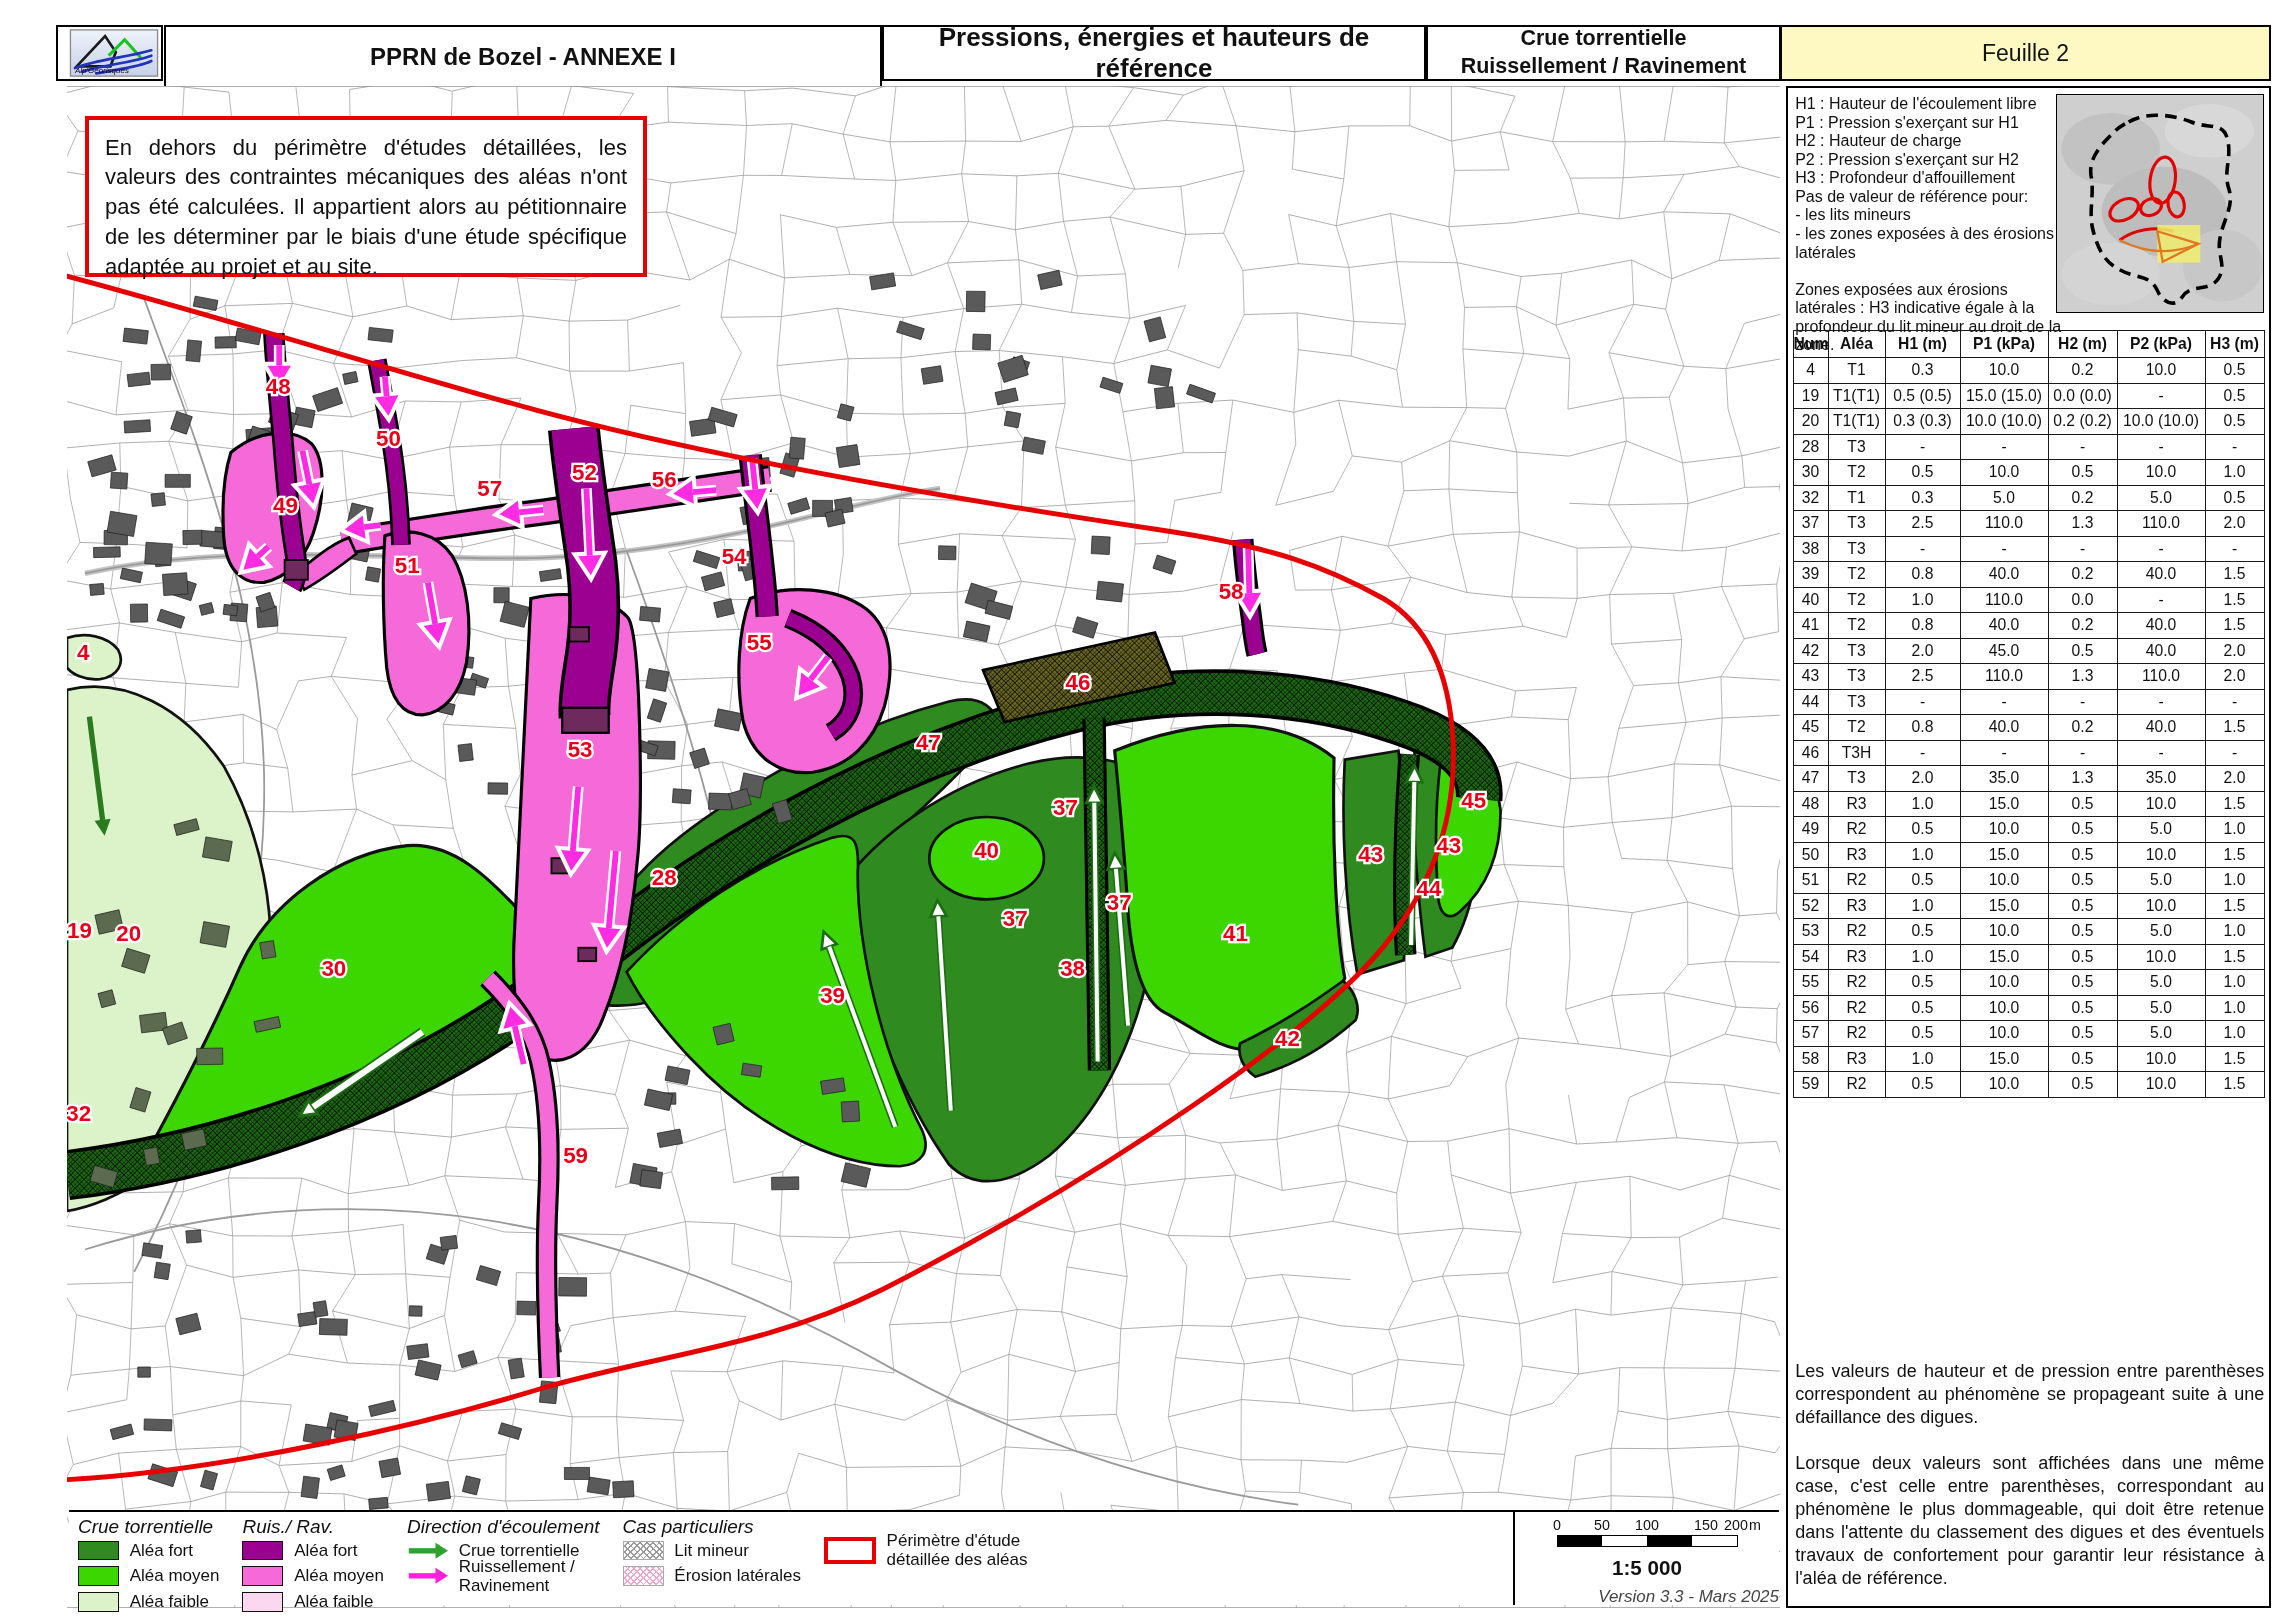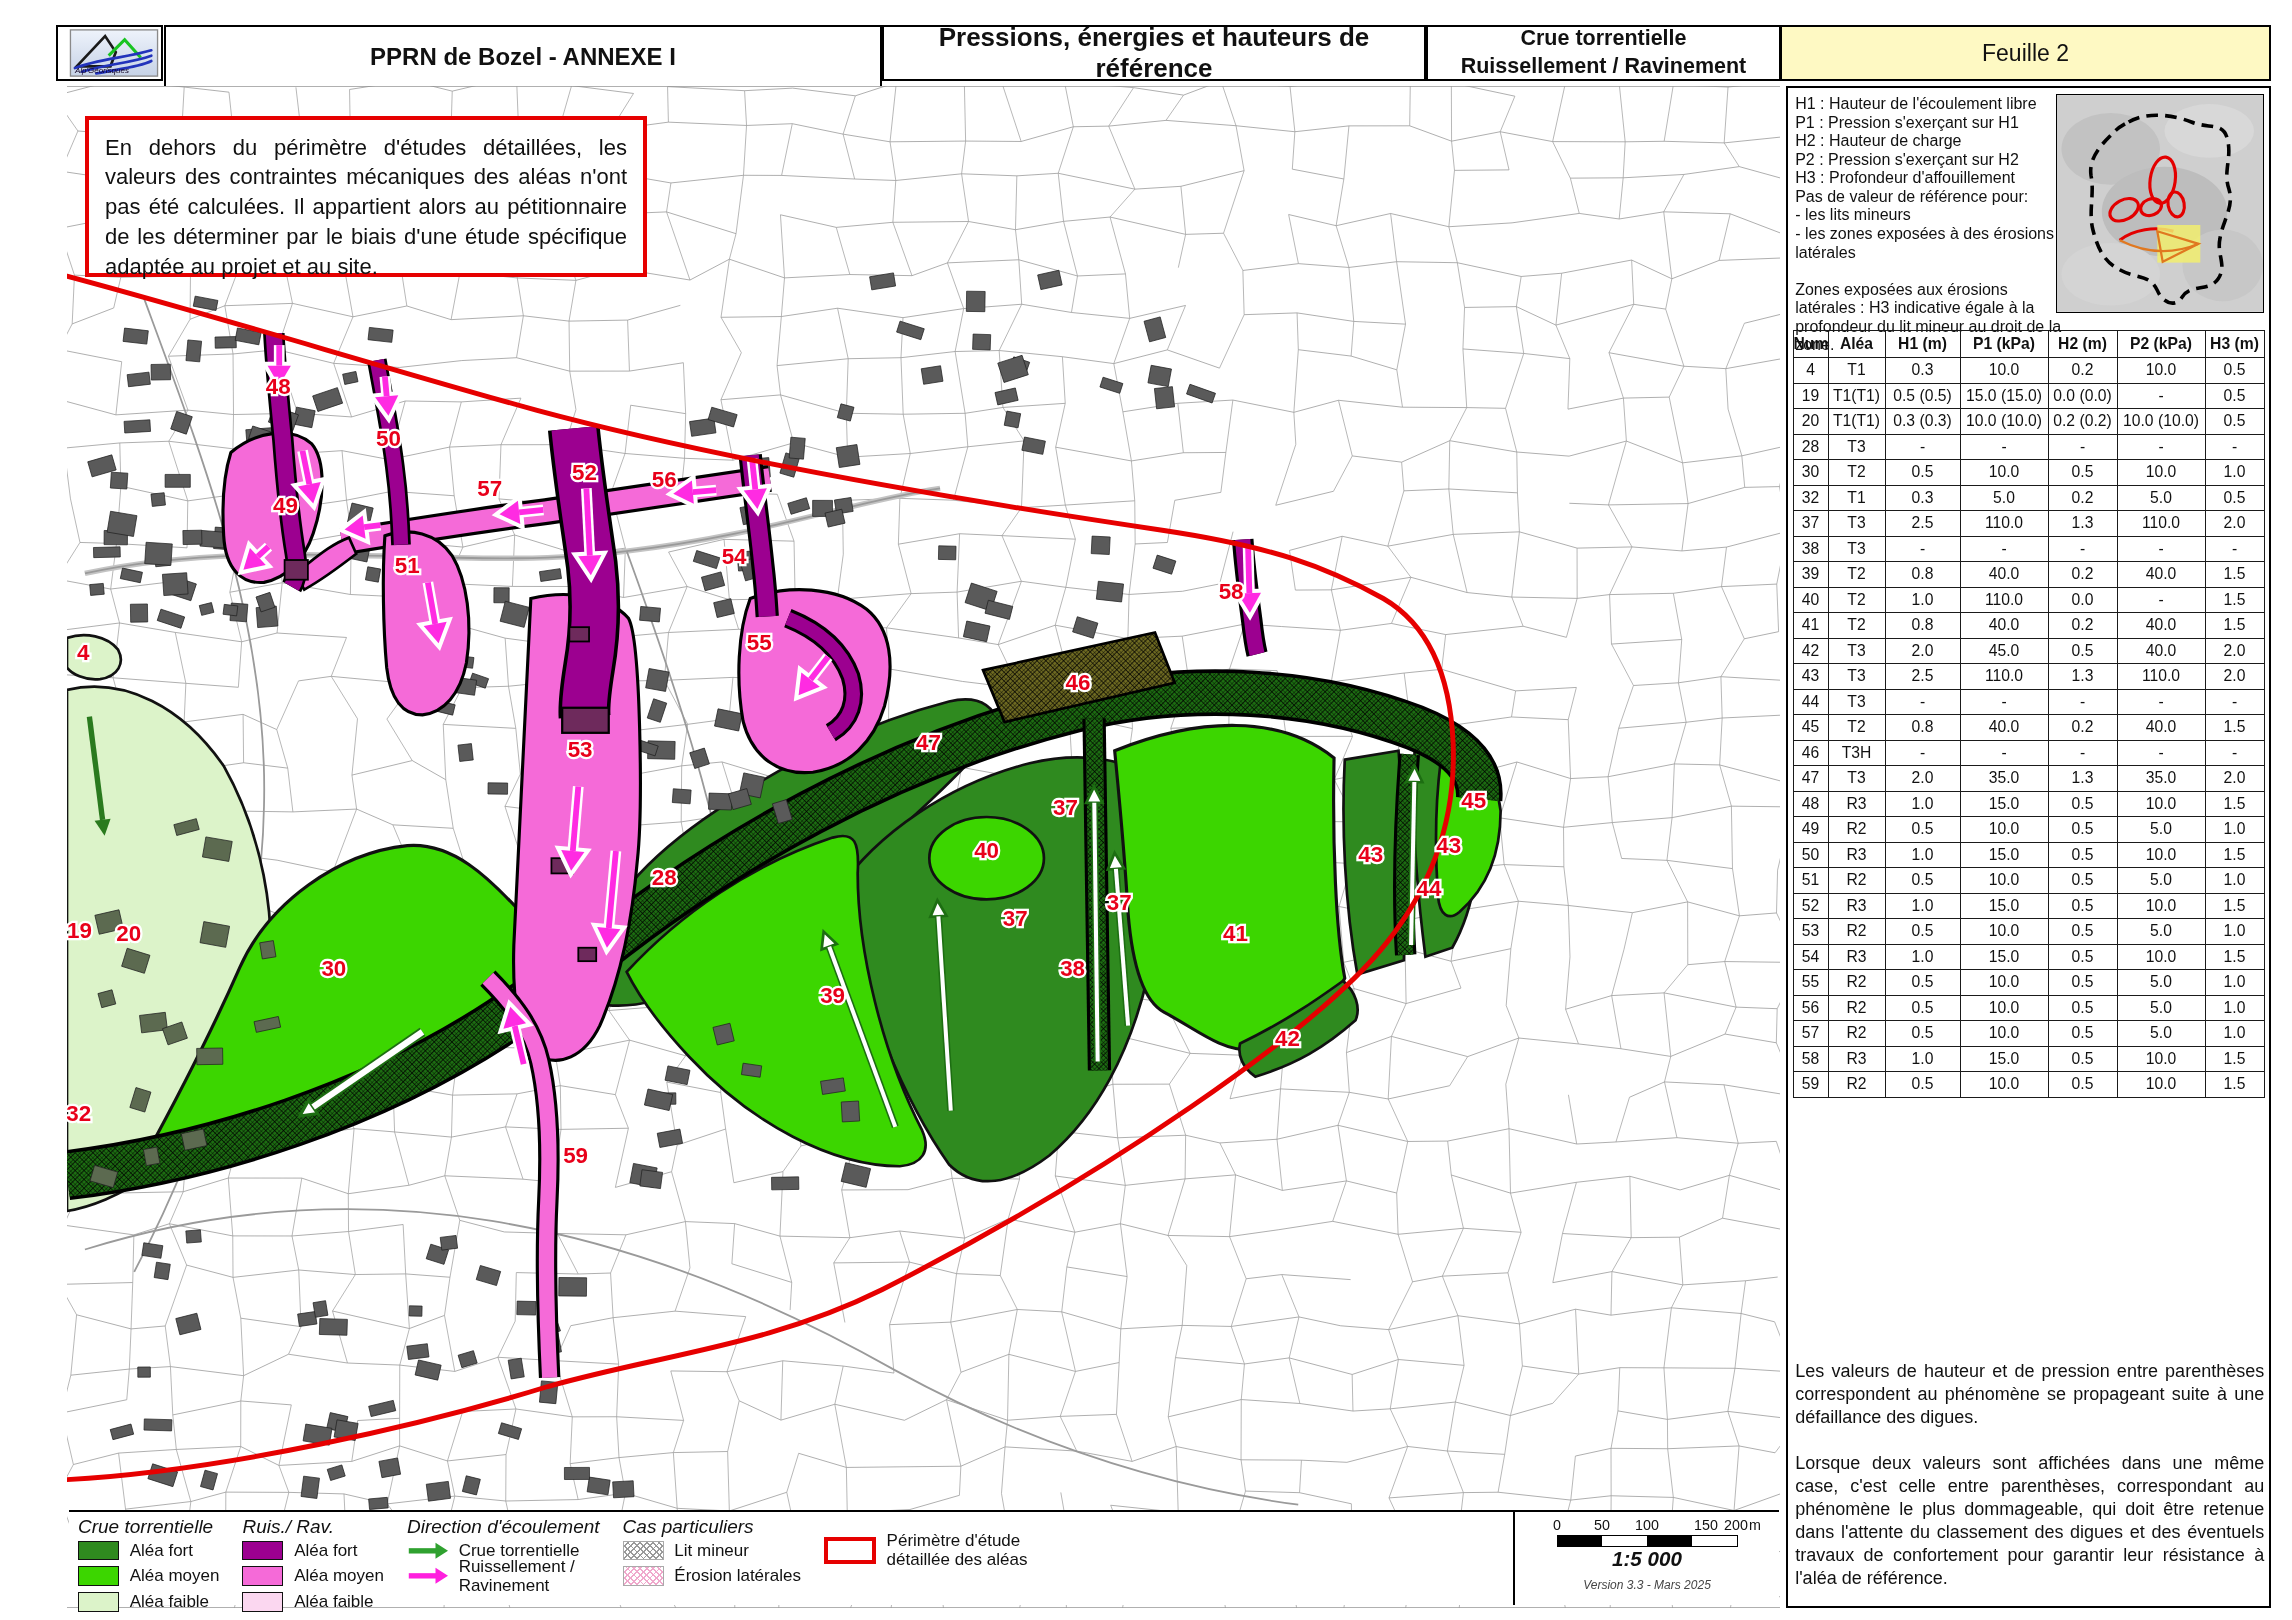--- a/index.html
+++ b/index.html
@@ -20,22 +20,22 @@
   .lg-item{display:flex;align-items:center;height:23px;margin-bottom:2.7px;font-size:17px;}
   .sw{width:41px;height:19.7px;border:1.8px solid #111;margin-right:10.7px;flex:0 0 auto;box-sizing:border-box;}
   .sw.hatch{border:0.9px solid #aaa;}
   .sw.perimeter{width:52px;height:27px;border:4.5px solid #e60000;background:#fff;}
   .lg-label{white-space:pre-line;line-height:1.15;}
   #scale-box{position:absolute;left:1513px;top:1510px;width:266px;height:95px;background:#fff;border-top:2.7px solid #000;border-left:2.7px solid #000;box-sizing:border-box;text-align:center;}
   .ticks{position:relative;height:18px;margin-top:5.4px;font-size:14.3px;}
   .ticks span{position:absolute;transform:translateX(-50%);}
   .bar{position:relative;width:179px;height:9.9px;border:1.8px solid #000;margin:0 auto;display:flex;}
   .bar i{flex:1;}
-  .ratio{font-weight:bold;font-style:italic;font-size:20.6px;margin-top:0;}
-  .version{font-style:italic;font-size:12px;color:#444;margin-top:7.2px;}
+  .ratio{font-weight:bold;font-size:20.6px;margin-top:9px;}
+  .version{font-style:italic;font-size:17px;color:#444;margin-top:7.2px;text-align:right;}
   
   #right-panel{position:absolute;left:1786px;top:86px;width:485px;height:1522px;border:2.7px solid #000;box-sizing:border-box;background:#fff;}
   #panel-notes{position:absolute;left:7.2px;top:7.2px;width:269px;font-size:16px;line-height:1.16;white-space:pre-line;}
   #inset-wrap{position:absolute;left:268px;top:6.3px;width:206px;height:217px;border:1.8px solid #000;}
   table{border-collapse:collapse;table-layout:fixed;position:absolute;left:4.5px;top:242px;width:471px;font-size:15.7px;}
   th,td{border:1.8px solid #1a1a1a;text-align:center;padding:0;height:24.5px;white-space:nowrap;overflow:hidden;}
   th{font-weight:bold;height:26px;}
   #remarks{position:absolute;left:7.2px;top:1272px;width:469px;font-size:18px;line-height:1.28;text-align:justify;}
   #remarks p{margin:0 0 23px 0;}
   svg text.zl{font-family:"Liberation Sans",sans-serif;font-weight:bold;font-size:25px;fill:#e8001a;stroke:#fff;stroke-width:5px;paint-order:stroke;text-anchor:middle;}

